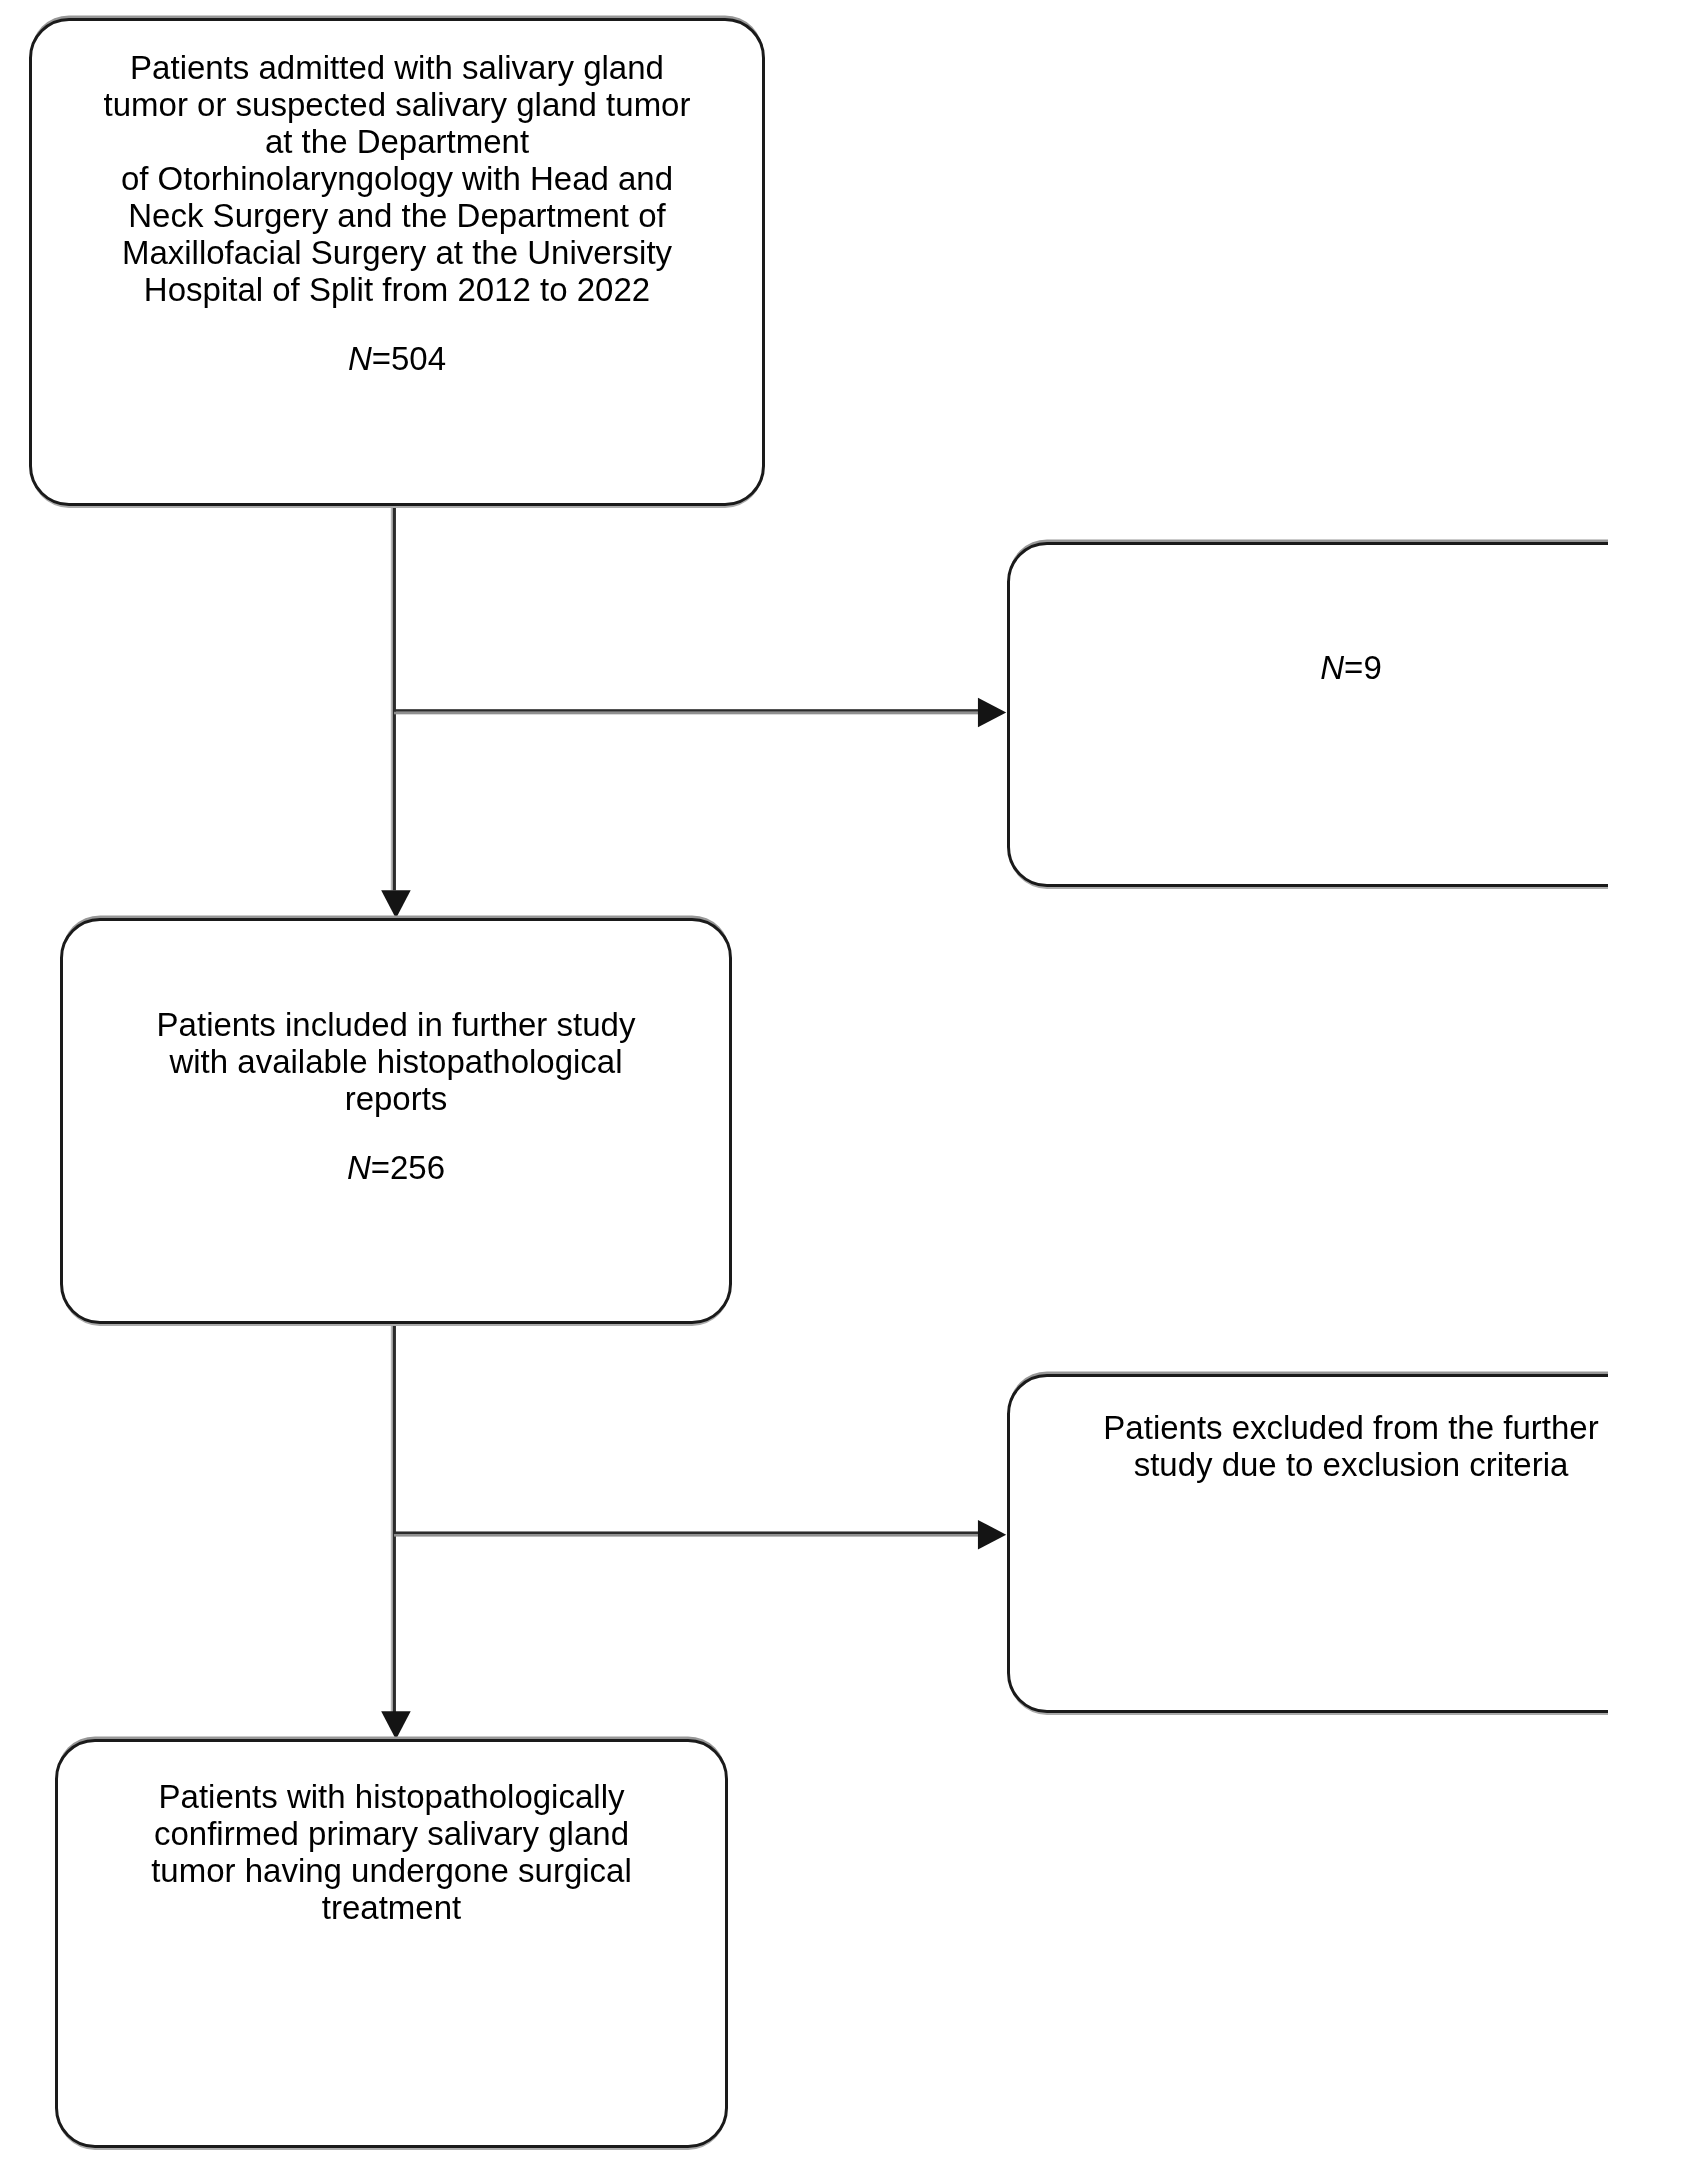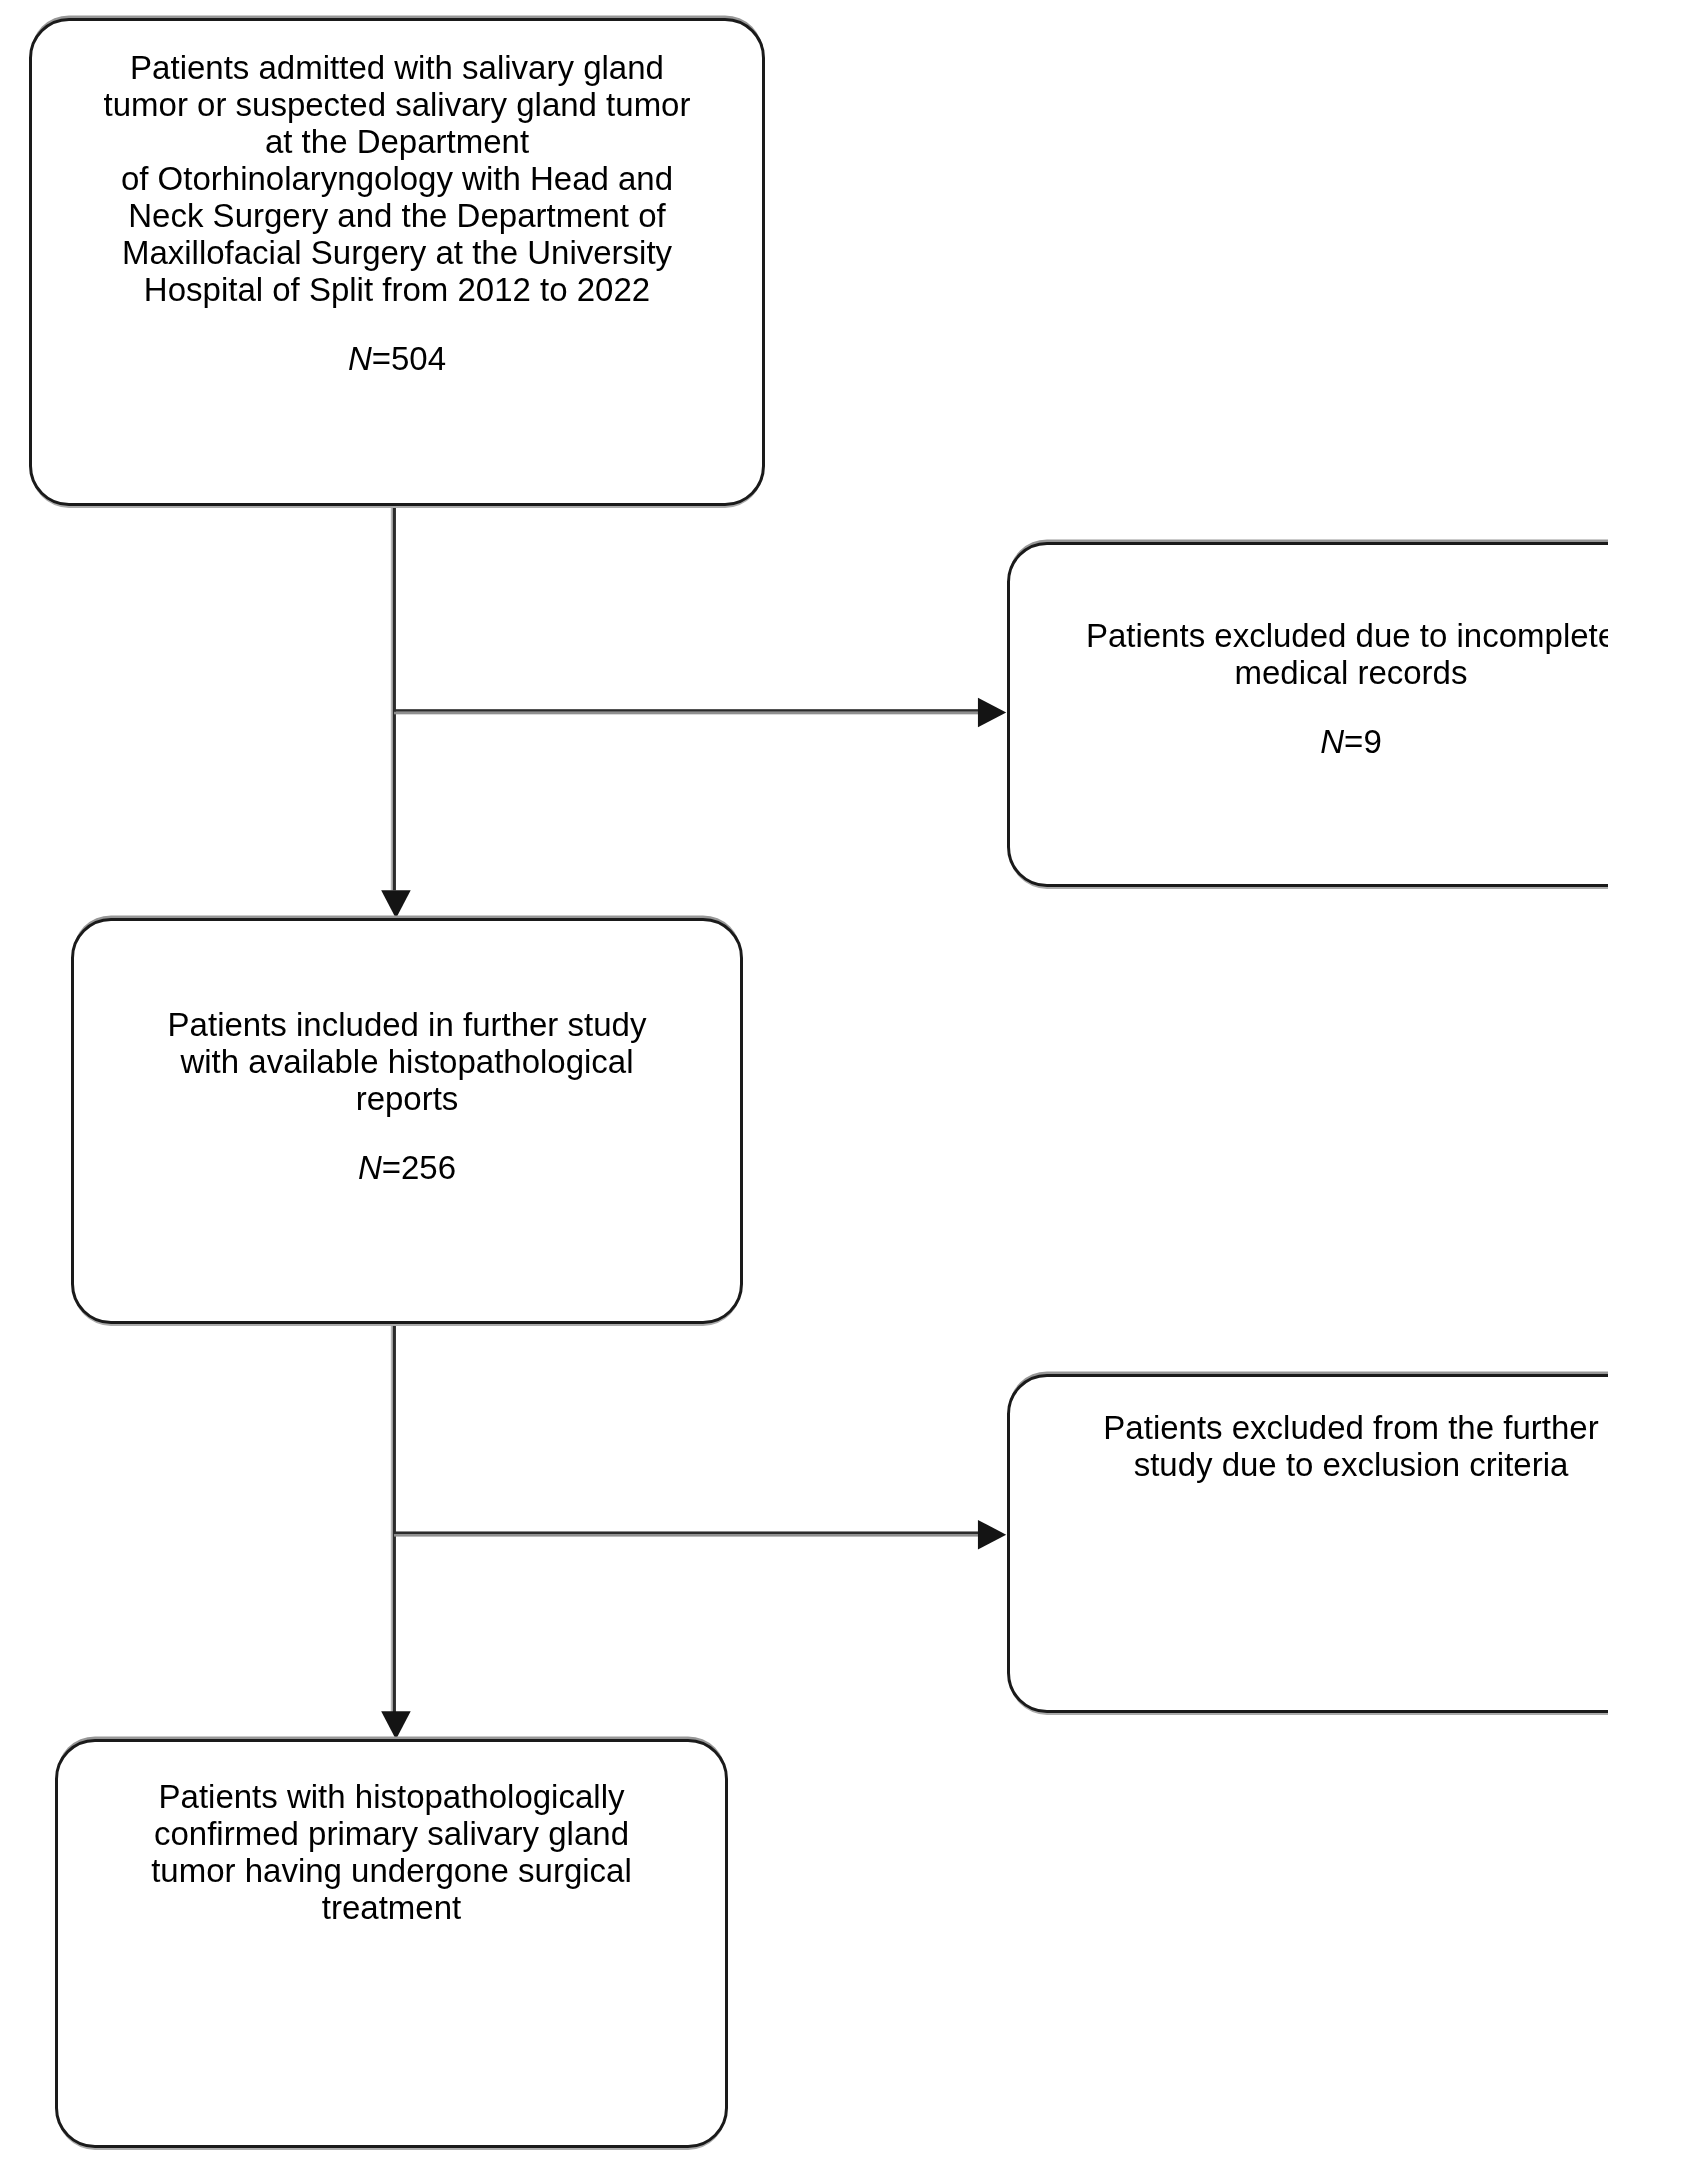--- a/index.html
+++ b/index.html
@@ -42,21 +42,21 @@
   .n-line {
     margin-top: 32px;
     font-size: 33px;
     line-height: 37px;
   }
   .n-prefix { font-style: italic; }
 
   
   .b1 { left: 29px;   top: 18px;   width: 736px; height: 488px; padding-top: 28px;  }
   .b2 { left: 1007px; top: 542px;  width: 688px; height: 345px; padding-top: 72px; }
-  .b3 { left: 71px;  top: 918px; width: 672px; height: 406px; padding-top: 85px; }
+  .b3 { left: 60px;  top: 918px; width: 672px; height: 406px; padding-top: 85px; }
   .b4 { left: 1007px; top: 1374px; width: 688px; height: 339px; padding-top: 32px; }
   .b5 { left: 55px;   top: 1739px; width: 673px; height: 409px; padding-top: 36px;  }
 </style>
 </head>
 <body>
 
 <div id="canvas">
 
   <svg id="connector-layer" viewBox="0 0 2655 3364" xmlns="http://www.w3.org/2000/svg" aria-hidden="true">
 
@@ -92,22 +92,20 @@
 of Otorhinolaryngology with Head and
 Neck Surgery and the Department of
 Maxillofacial Surgery at the University
 Hospital of Split from 2012 to 2022</span>
     <div class="n-line">
       <span class="n-prefix">N</span><span>=504</span>
     </div>
   </div>
 
   <div class="box b2">
-    <span class="box-text">Patients excluded due to incomplete
-medical records</span>
     <div class="n-line">
       <span class="n-prefix">N</span><span>=9</span>
     </div>
   </div>
 
   <div class="box b3">
     <span class="box-text">Patients included in further study
 with available histopathological
 reports</span>
     <div class="n-line">

